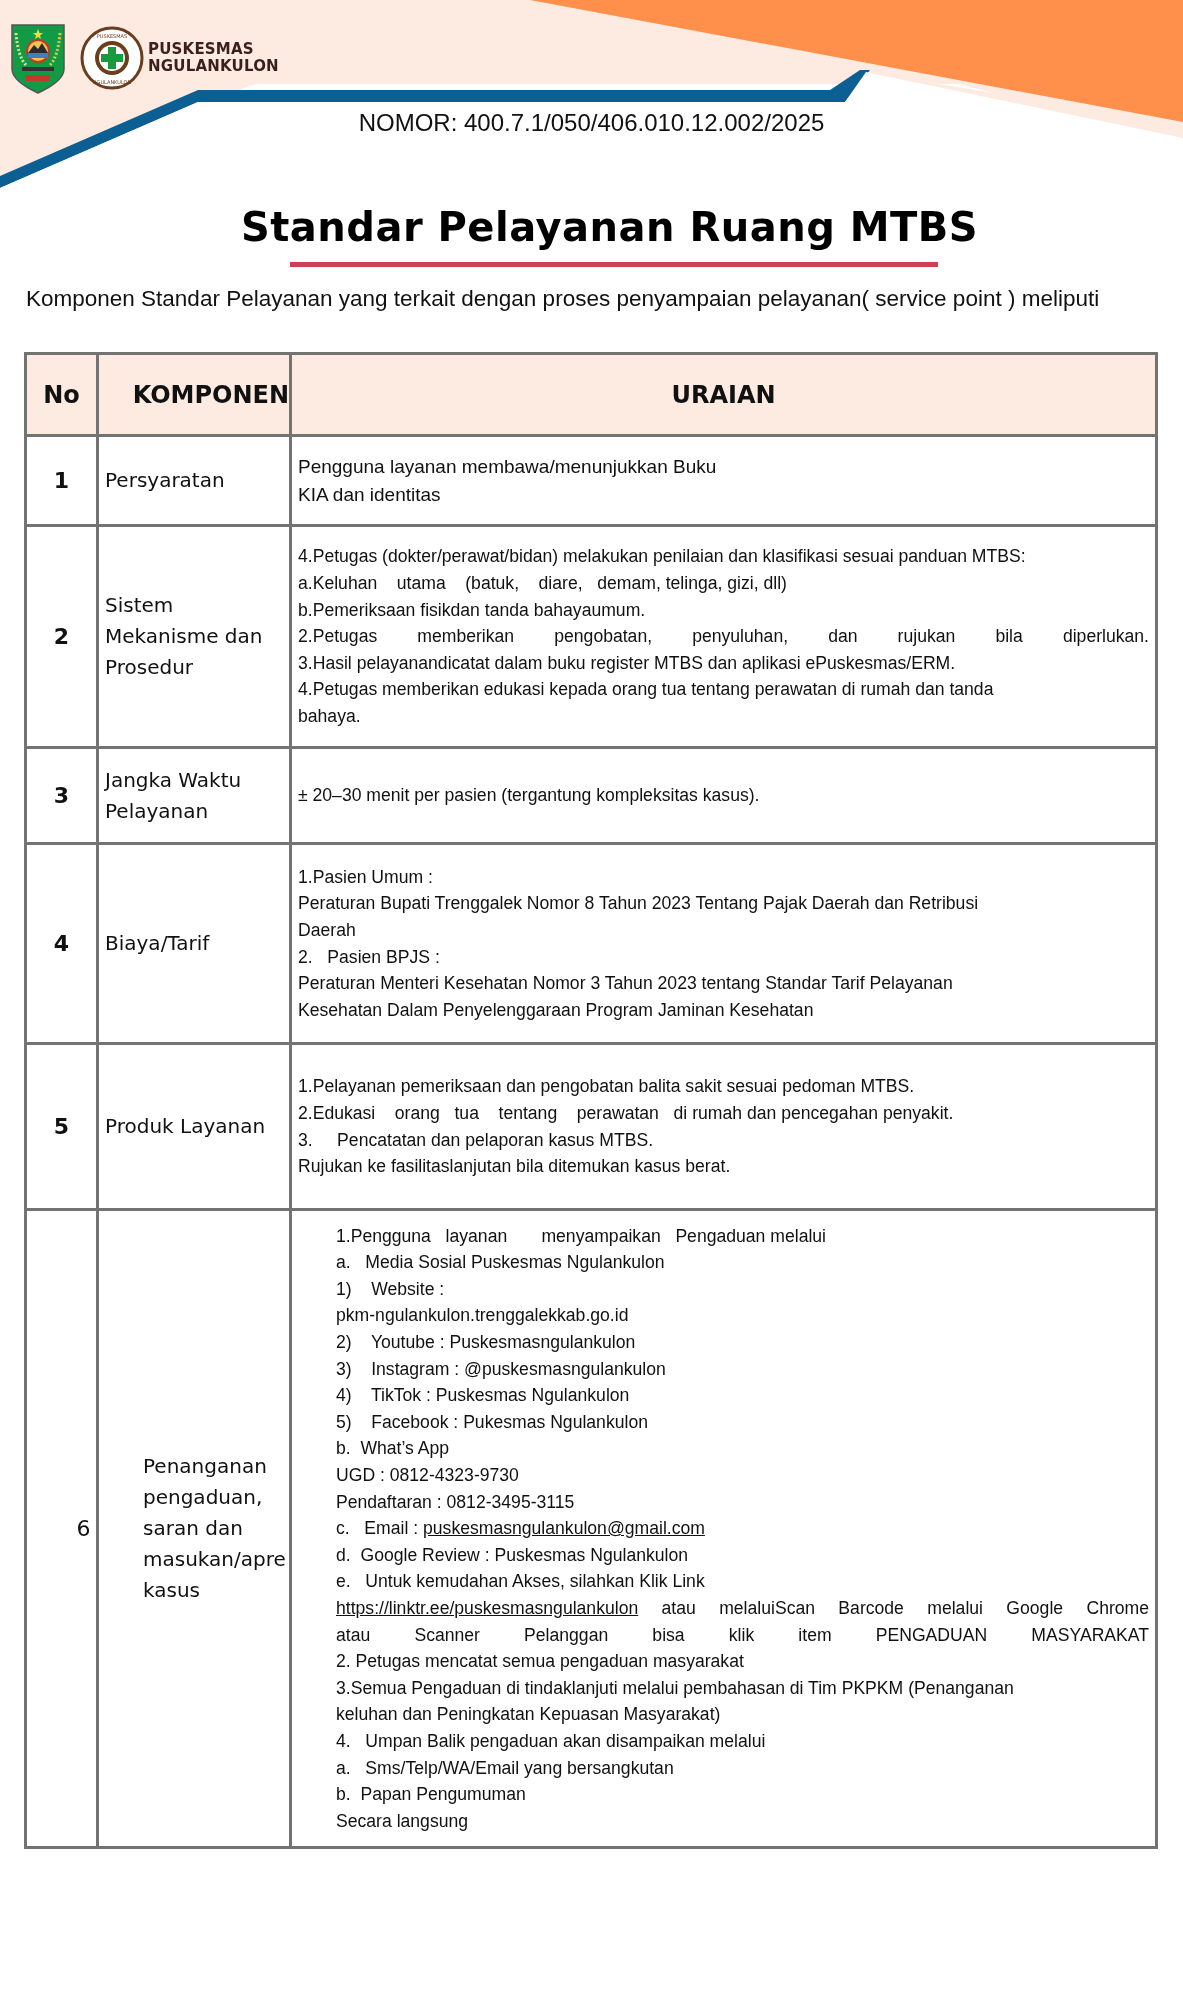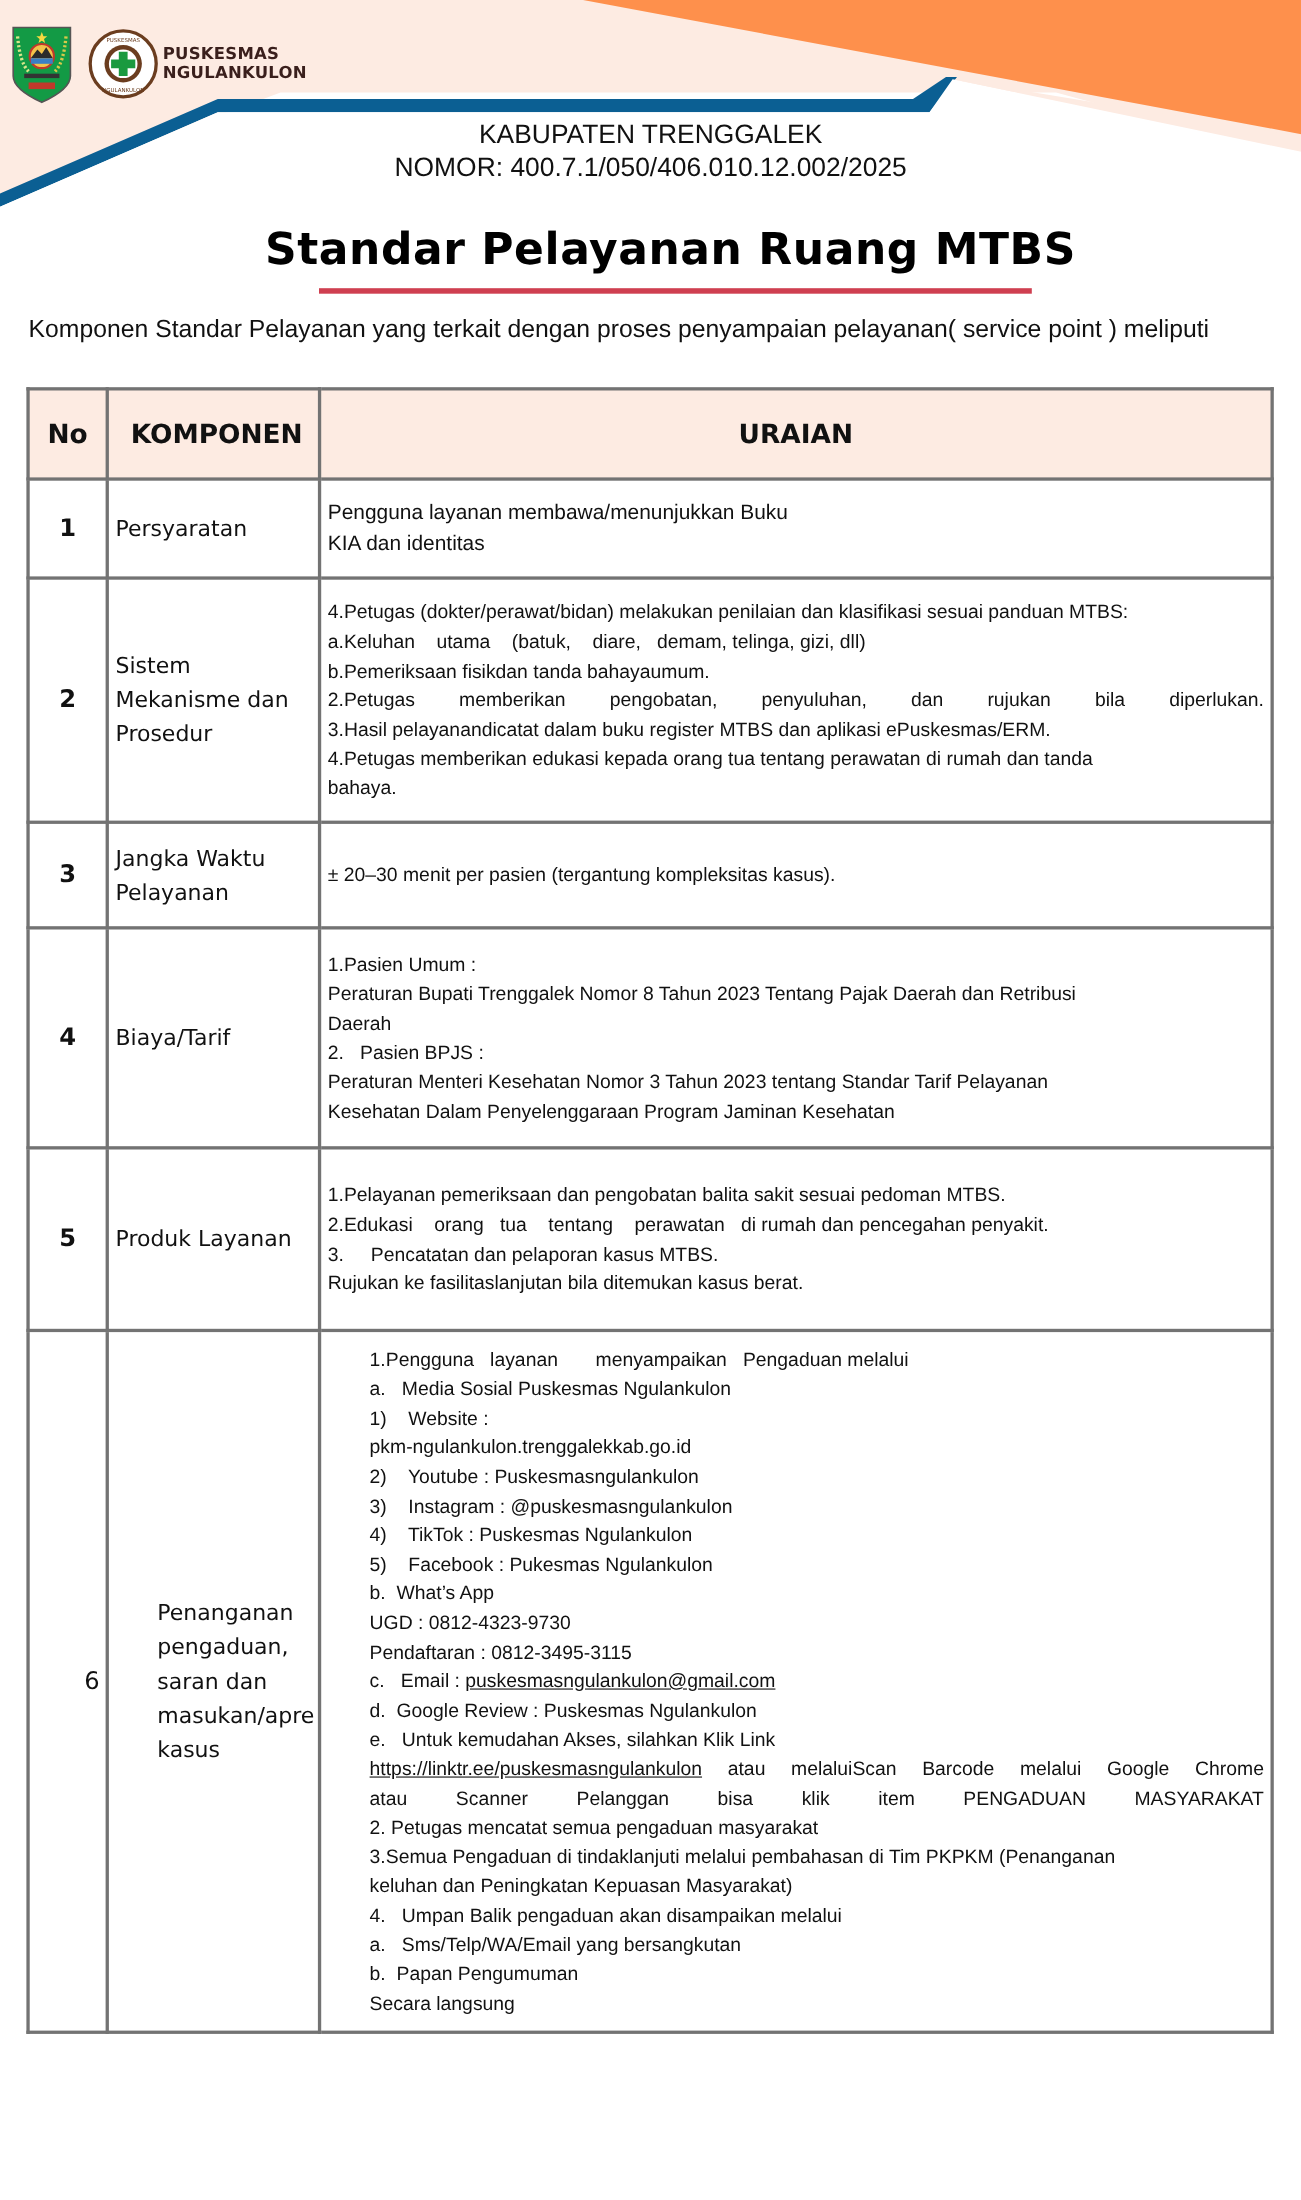--- a/index.html
+++ b/index.html
@@ -17,21 +17,21 @@
     .decree { position: absolute; left: 0; width: 1183px; top: 108px; text-align: center; font-family: "Liberation Sans", sans-serif; font-size: 24px; line-height: 30px; color: #111; }
     .title { position: absolute; left: 0; width: 1183px; top: 204px; text-align: center; font-family: "DejaVu Sans", sans-serif; font-weight: bold; font-size: 40px; letter-spacing: 0.5px; color: #000; padding-left: 36px; }
     .title-underline { position: absolute; left: 290px; width: 648px; top: 262px; height: 5px; background: #cf3f50; }
 
     .intro { position: absolute; left: 26px; top: 284px; width: 1140px; font-family: "Liberation Sans", sans-serif; font-size: 22.5px; line-height: 30px; color: #111; }
 
     table.std { position: absolute; left: 24px; top: 352px; width: 1134px; border-collapse: collapse; table-layout: fixed; }
     table.std td, table.std th { border: 3px solid #737373; }
     table.std th { background: #fdebe2; height: 82px; font-family: "DejaVu Sans", sans-serif; font-weight: bold; font-size: 24px; color: #111; }
     th.h-no { width: 72px; text-align: center; }
-    th.h-komp { width: 193px; text-align: center; padding-left: 6px; }
+    th.h-komp { width: 193px; text-align: right; padding-left: 6px; }
     th.h-uraian { text-align: center; }
 
     td.c-no { text-align: center; font-family: "DejaVu Sans", sans-serif; font-weight: bold; font-size: 22px; }
     td.c-no.plain { font-weight: normal; }
     td.c-komp { font-family: "DejaVu Sans", sans-serif; font-size: 20px; line-height: 31px; padding: 0 6px; vertical-align: middle; }
     td.c-uraian { font-family: "Liberation Sans", sans-serif; font-size: 17.6px; line-height: 26.6px; padding: 0 6px; vertical-align: middle; color: #111; }
     td.c-uraian .line { display: block; white-space: pre; }
     td.c-uraian .line.justify { text-align: justify; text-align-last: justify; white-space: normal; }
     td.c-uraian .lg { font-size: 19px; line-height: 28px; }
     u.link { text-decoration: underline; }
@@ -74,21 +74,20 @@
     <text x="32" y="12" font-size="5" text-anchor="middle" fill="#6b3d1f" font-family="DejaVu Sans, sans-serif">PUSKESMAS</text>
     <text x="32" y="58" font-size="5" text-anchor="middle" fill="#6b3d1f" font-family="DejaVu Sans, sans-serif">NGULANKULON</text>
   </svg>
   <div class="brand">
     <div>PUSKESMAS</div>
     <div>NGULANKULON</div>
   </div>
 </div>
 
 <div class="decree">
-  <div>KABUPATEN TRENGGALEK</div>
   <div>NOMOR: 400.7.1/050/406.010.12.002/2025</div>
 </div>
 
 <h1 class="title">Standar Pelayanan Ruang MTBS</h1>
 <div class="title-underline"></div>
 
 <p class="intro">Komponen Standar Pelayanan yang terkait dengan proses penyampaian pelayanan( service point ) meliputi</p>
 
 <table class="std">
   <thead>

